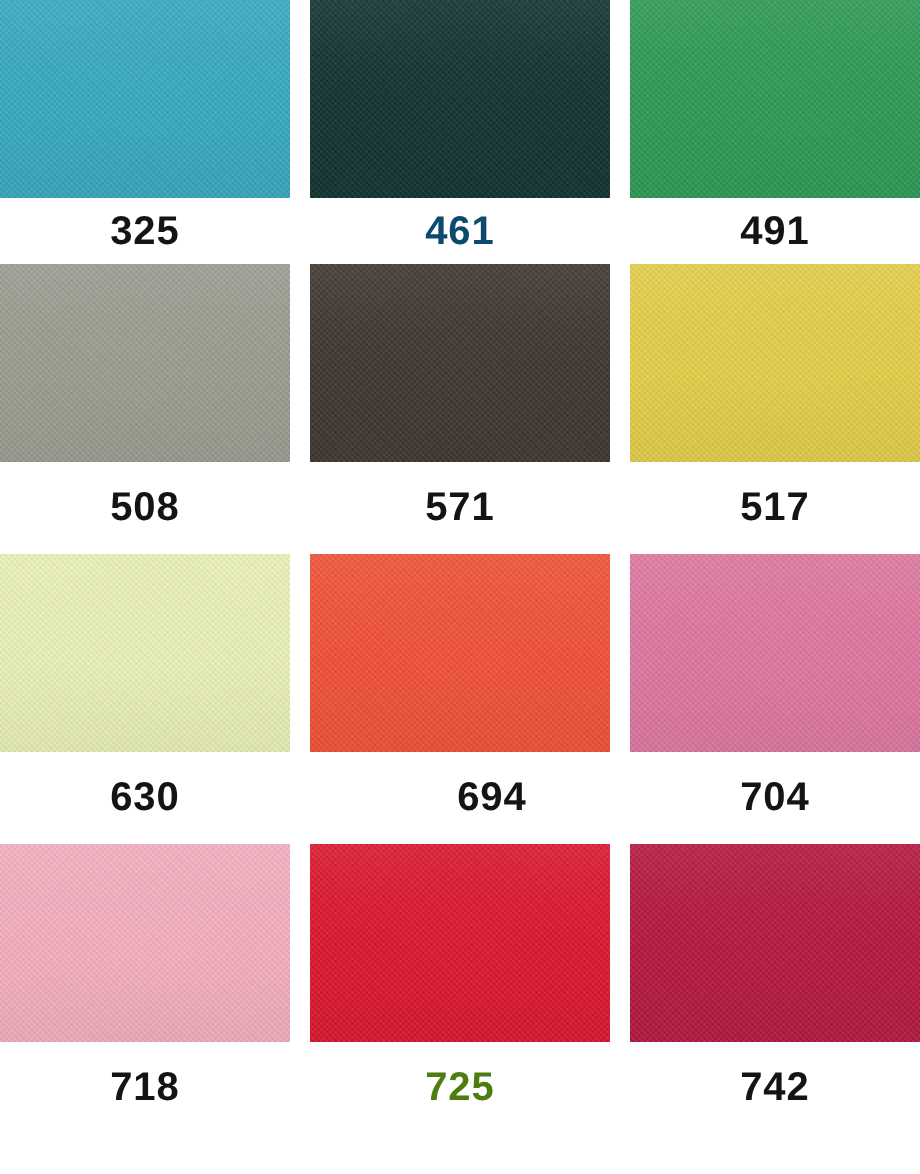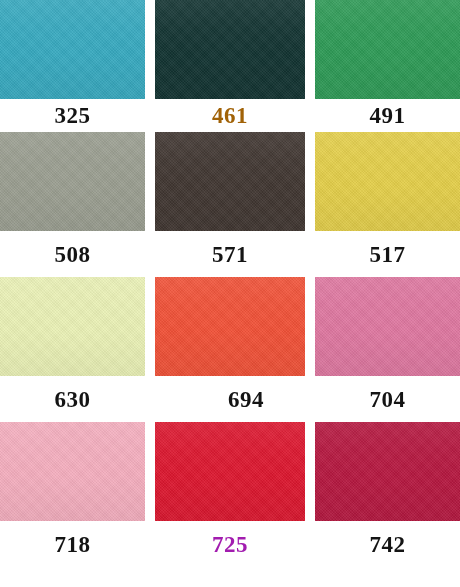--- a/index.html
+++ b/index.html
@@ -89,23 +89,23 @@
 
   .swatch-label-band {
     width: 100%;
     background: #ffffff;
     display: flex;
     align-items: center;
     justify-content: center;
   }
 
   .swatch-label {
-    font-family: Liberation Serif, serif;
+    font-family: Liberation Sans, sans-serif;
     font-weight: bold;
-    font-size: 23px;
+    font-size: 20px;
     line-height: 1;
     color: #141414;
     letter-spacing: 0.5px;
     white-space: nowrap;
   }
 
   
   .row-0 .swatch-chip { height: 99px; }
   .row-0 .swatch-label-band { height: 33px; }
 
@@ -126,21 +126,21 @@
   <div class="swatch-row row-0">
     <div class="swatch-cell col-0">
       <div class="swatch-chip" style="background-color: rgb(55, 169, 191);"></div>
       <div class="swatch-label-band">
         <span class="swatch-label" style="color: rgb(20, 20, 20);">325</span>
       </div>
     </div>
     <div class="swatch-cell col-1">
       <div class="swatch-chip" style="background-color: rgb(18, 51, 49);"></div>
       <div class="swatch-label-band">
-        <span class="swatch-label" style="color: #a16207;">461</span>
+        <span class="swatch-label" style="color: #0c4a6e;">461</span>
       </div>
     </div>
     <div class="swatch-cell col-2">
       <div class="swatch-chip" style="background-color: rgb(46, 154, 86);"></div>
       <div class="swatch-label-band">
         <span class="swatch-label" style="color: rgb(20, 20, 20);">491</span>
       </div>
     </div>
   </div>
 
@@ -189,21 +189,21 @@
   <div class="swatch-row row-3">
     <div class="swatch-cell col-0">
       <div class="swatch-chip" style="background-color: rgb(244, 174, 190);"></div>
       <div class="swatch-label-band">
         <span class="swatch-label" style="color: rgb(20, 20, 20);">718</span>
       </div>
     </div>
     <div class="swatch-cell col-1">
       <div class="swatch-chip" style="background-color: rgb(220, 23, 47);"></div>
       <div class="swatch-label-band">
-        <span class="swatch-label" style="color: #a21caf;">725</span>
+        <span class="swatch-label" style="color: #4d7c0f;">725</span>
       </div>
     </div>
     <div class="swatch-cell col-2">
       <div class="swatch-chip" style="background-color: rgb(181, 24, 64);"></div>
       <div class="swatch-label-band">
         <span class="swatch-label" style="color: rgb(20, 20, 20);">742</span>
       </div>
     </div>
   </div>
 

